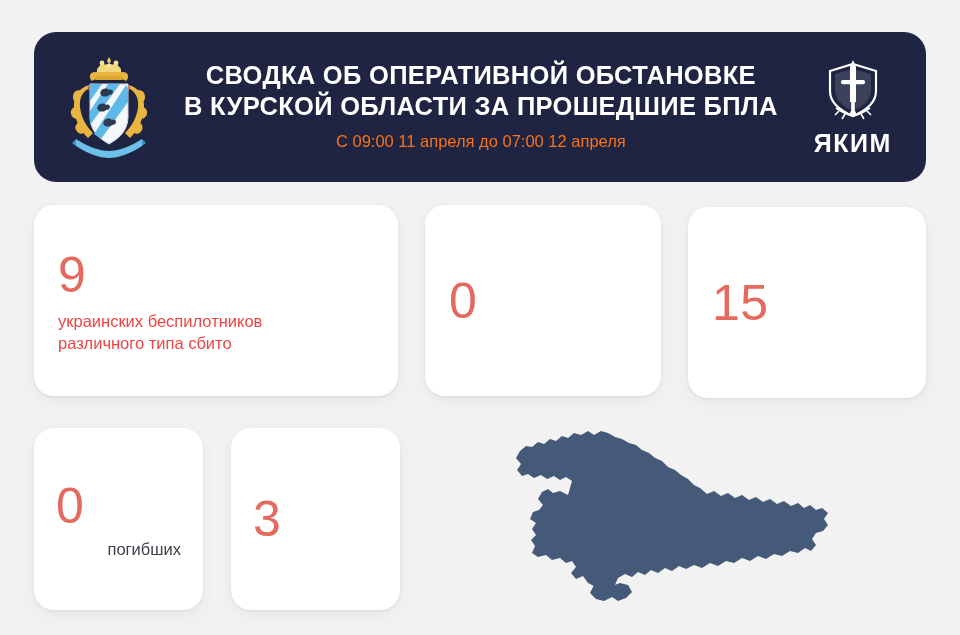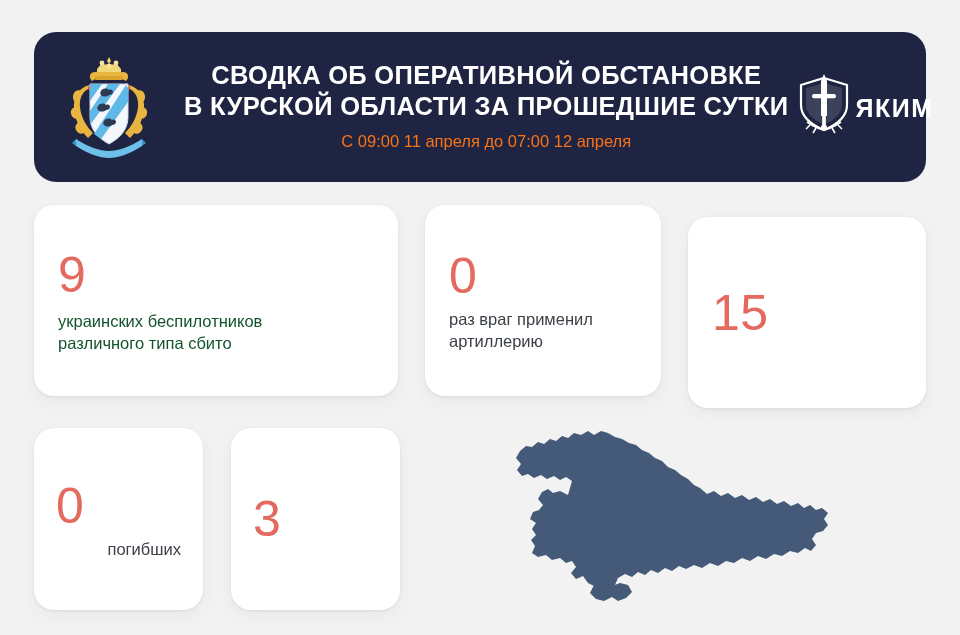--- a/index.html
+++ b/index.html
@@ -62,21 +62,21 @@
     line-height: 21px;
     text-align: center;
     margin-top: 9px;
     white-space: nowrap;
   }
   .logo-slot {
     width: 150px;
     height: 140px;
     flex: 0 0 150px;
     display: flex;
-    flex-direction: row;
+    flex-direction: column;
     align-items: center;
     justify-content: center;
   }
   .logo-wordmark {
     color: #ffffff;
     font-size: 25px;
     font-weight: bold;
     letter-spacing: 1.5px;
     margin-top: 3px;
     line-height: 1;
@@ -109,21 +109,21 @@
     font-size: 16.5px;
     font-weight: normal;
     line-height: 22px;
     margin-top: 5px;
     white-space: pre-line;
   }
 
   
   #card-drones    { left: 34px;  top: 205px; width: 364px; height: 191px; }
   #card-artillery { left: 425px; top: 205px; width: 236px; height: 191px; }
-  #card-drops     { left: 688px; top: 217px; width: 238px; height: 191px; }
+  #card-drops     { left: 688px; top: 207px; width: 238px; height: 191px; }
   
   #card-killed  { left: 34px;  top: 428px; width: 169px; height: 182px; }
   #card-injured { left: 231px; top: 428px; width: 169px; height: 182px; }
 
   #card-killed .card-inner,
   #card-injured .card-inner { padding: 0 22px; }
 
   
   .map-wrap {
     position: absolute;
@@ -185,21 +185,21 @@
       <g>
         <path d="M8 84 C20 92 32 96 41 96 C50 96 62 92 74 84 L74 91 C62 99 50 103 41 103 C32 103 20 99 8 91 Z" fill="#6cc0ea"></path>
         <path d="M8 84 L4 88 L8 91 Z" fill="#3f92c4"></path>
         <path d="M74 84 L78 88 L74 91 Z" fill="#3f92c4"></path>
       </g>
     </svg>
   </div>
 
   <div class="header-center">
     <div class="header-title">СВОДКА ОБ ОПЕРАТИВНОЙ ОБСТАНОВКЕ</div>
-    <div class="header-title">В КУРСКОЙ ОБЛАСТИ ЗА ПРОШЕДШИЕ СУТКИ</div>
+    <div class="header-title">В КУРСКОЙ ОБЛАСТИ ЗА ПРОШЕДШИЕ БПЛА</div>
     <div class="header-subtitle">С 09:00 11 апреля до 07:00 12 апреля</div>
   </div>
 
   <div class="logo-slot">
     <span>
       <svg width="62" height="66" viewBox="0 0 62 66" aria-hidden="true">
 
         <path d="M31 6 L54 13 V33 C54 45 43 53 31 58 C19 53 8 45 8 33 V13 Z" fill="none" stroke="#ffffff" stroke-width="2.2"></path>
         <path d="M31 11 L49 16 V33 C49 42 40 49 31 53 C22 49 13 42 13 33 V16 Z" fill="#ffffff" opacity="0.14"></path>
 
@@ -214,30 +214,28 @@
         <path d="M17 53 L13 57 M23 56 L20 61 M45 53 L49 57 M39 56 L42 61" stroke="#ffffff" stroke-width="1.6" fill="none"></path>
       </svg>
     </span>
     <span class="logo-wordmark">ЯКИМ</span>
   </div>
 </div>
 
 <div class="card" id="card-drones">
   <div class="card-inner">
     <div class="stat-value" style="color: rgb(228, 105, 94);">9</div>
-    <div class="stat-label" style="color: #14532d; margin-top: 8px;">украинских беспилотников
+    <div class="stat-label" style="color: #ef4444; margin-top: 8px;">украинских беспилотников
 различного типа сбито</div>
   </div>
 </div>
 
 <div class="card" id="card-artillery">
   <div class="card-inner">
     <div class="stat-value" style="color: rgb(228, 105, 94);">0</div>
-    <div class="stat-label" style="color: rgb(60, 65, 72);">раз враг применил
-артиллерию</div>
   </div>
 </div>
 
 <div class="card" id="card-drops">
   <div class="card-inner">
     <div class="stat-value" style="color: rgb(228, 105, 94);">15</div>
   </div>
 </div>
 
 <div class="card" id="card-killed">

